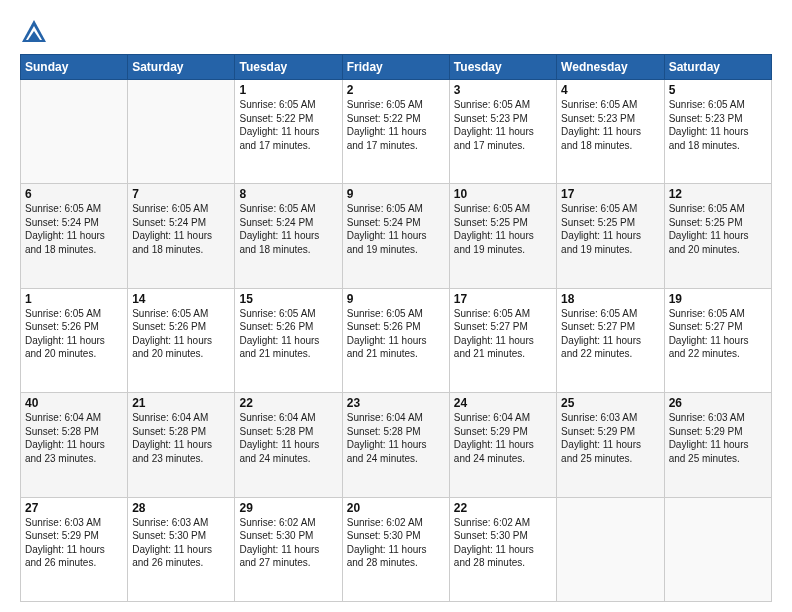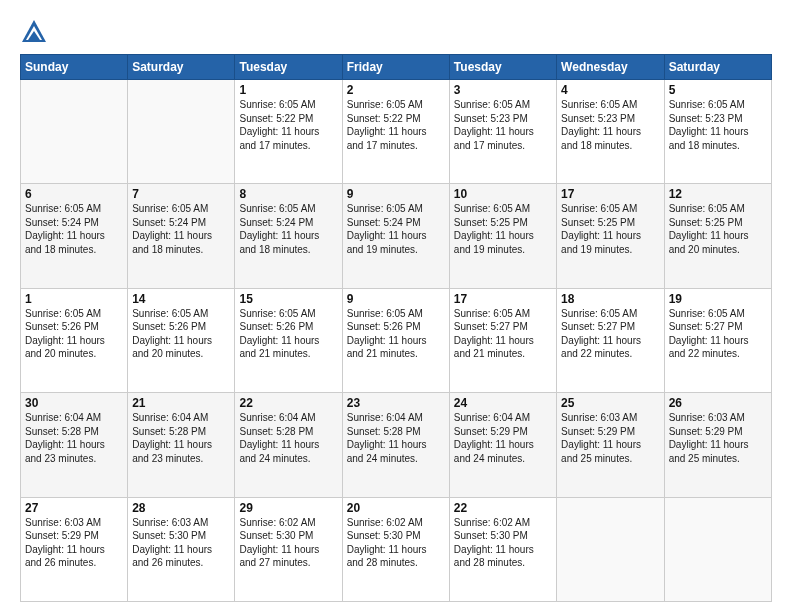--- a/index.html
+++ b/index.html
@@ -274,21 +274,21 @@
           <td>
             <span class="day-number">19</span>
             <div class="day-info" style="white-space: pre-line;">Sunrise: 6:05 AM
 Sunset: 5:27 PM
 Daylight: 11 hours
 and 22 minutes.</div>
           </td>
         </tr>
         <tr>
           <td>
-            <span class="day-number">30</span>
+            <span class="day-number">40</span>
             <div class="day-info" style="white-space: pre-line;">Sunrise: 6:04 AM
 Sunset: 5:28 PM
 Daylight: 11 hours
 and 23 minutes.</div>
           </td>
           <td>
             <span class="day-number">21</span>
             <div class="day-info" style="white-space: pre-line;">Sunrise: 6:04 AM
 Sunset: 5:28 PM
 Daylight: 11 hours

